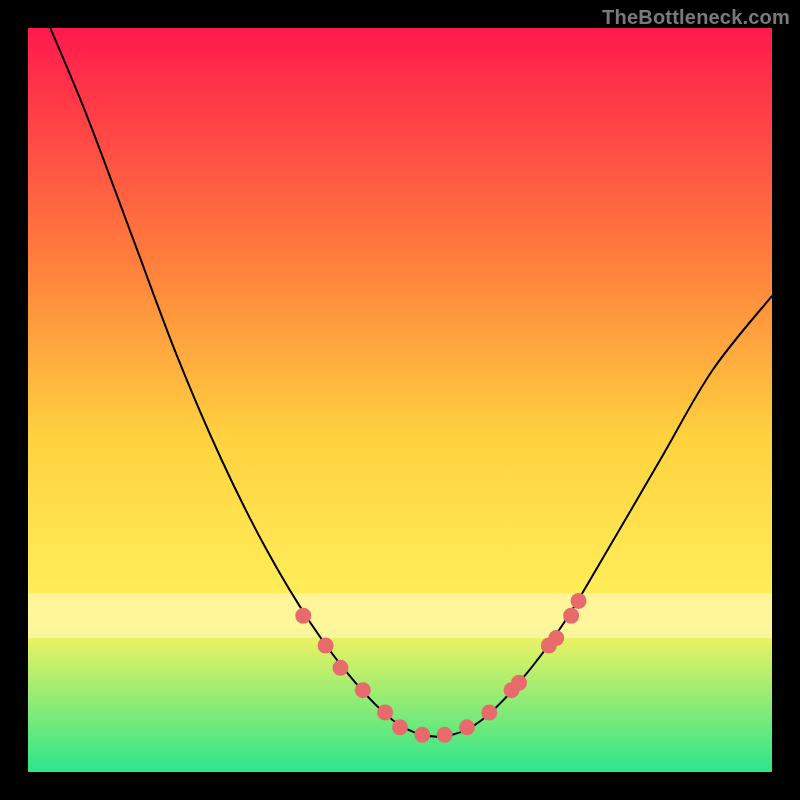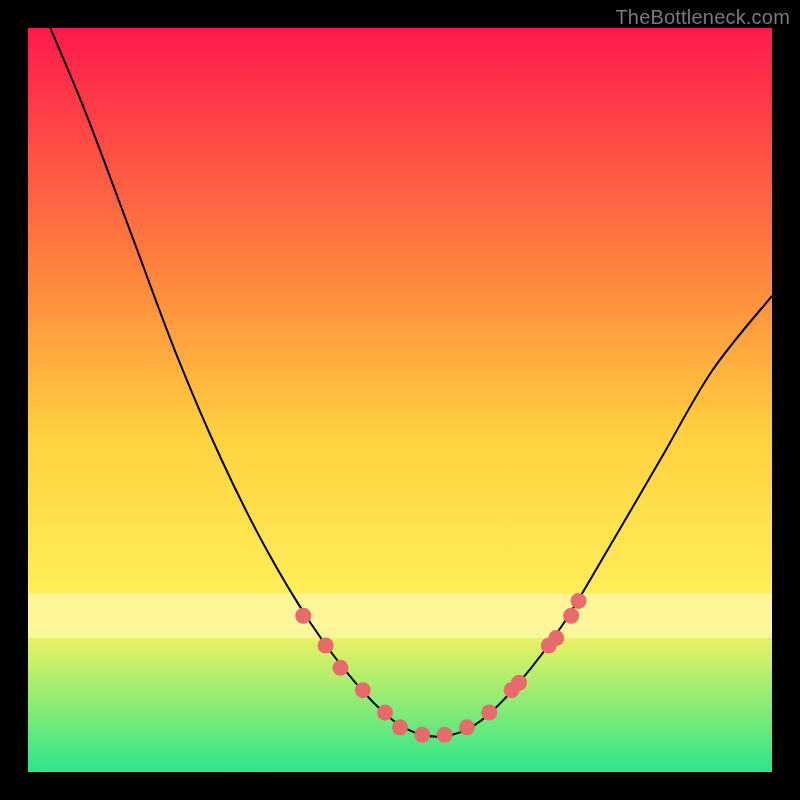--- a/index.html
+++ b/index.html
@@ -18,21 +18,21 @@
     width: 744px;
     height: 744px;
     background: #000;
   }
   .watermark {
     position: absolute;
     top: 6px;
     right: 10px;
     color: #7a7a7a;
     font-size: 20px;
-    font-weight: 400;
+    font-weight: 700;
     letter-spacing: 0.2px;
     z-index: 20;
   }
   svg {
     position: absolute;
     left: 28px;
     top: 28px;
     width: 744px;
     height: 744px;
   }

